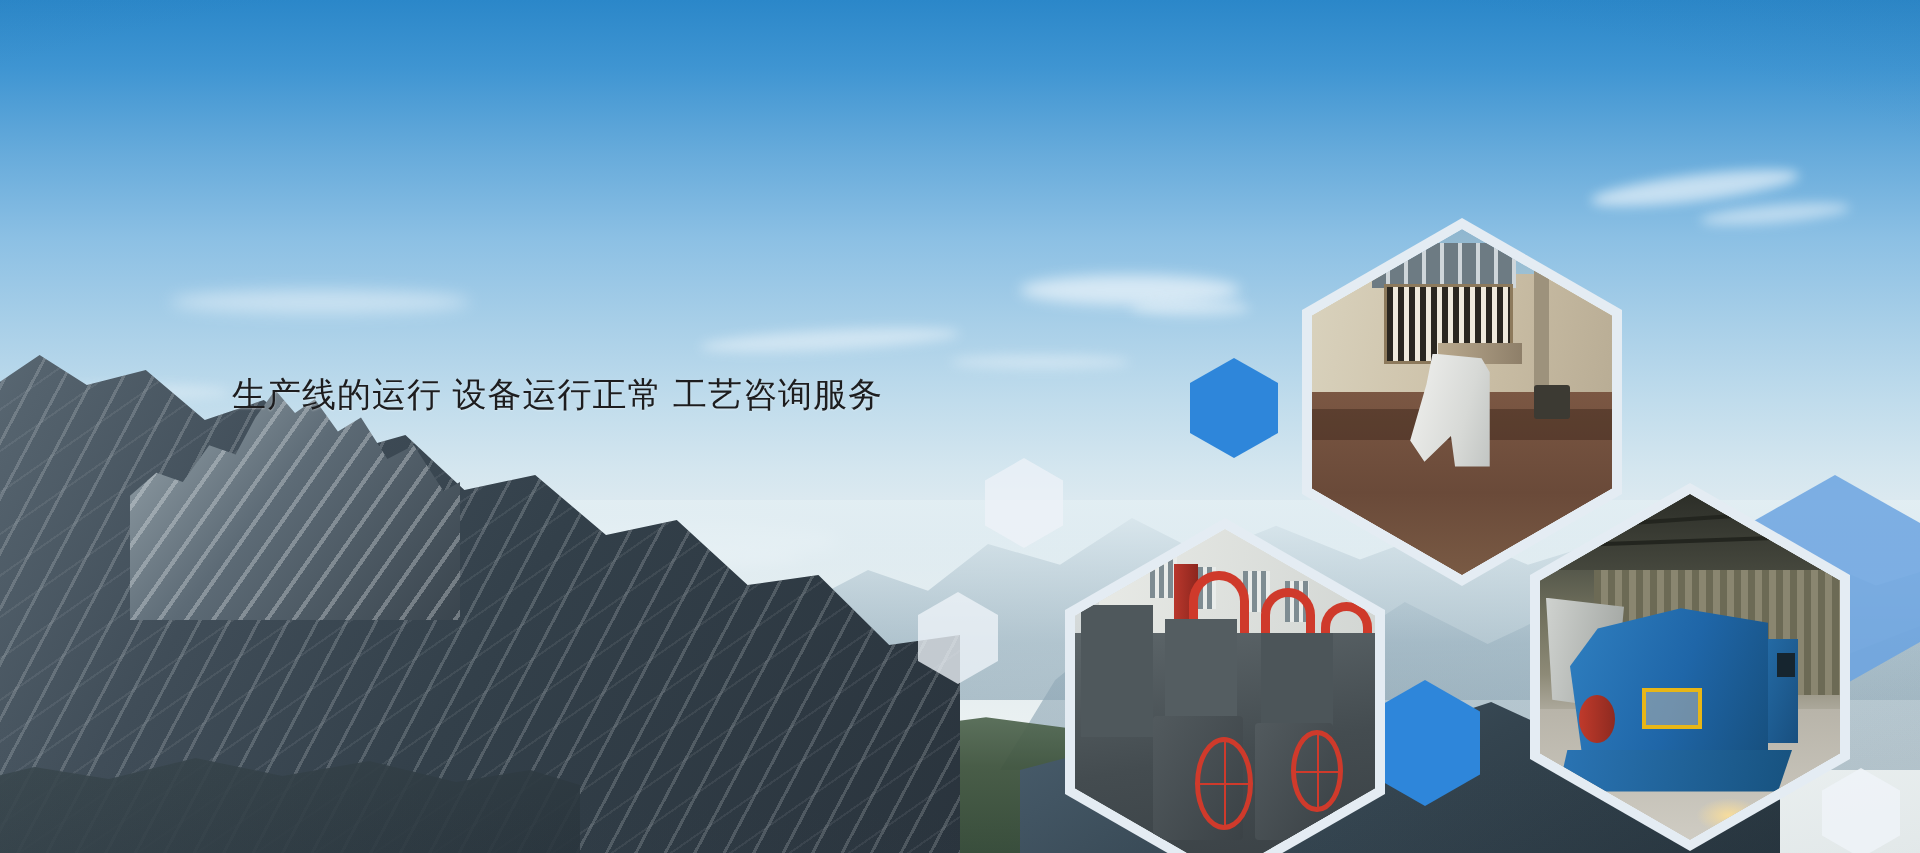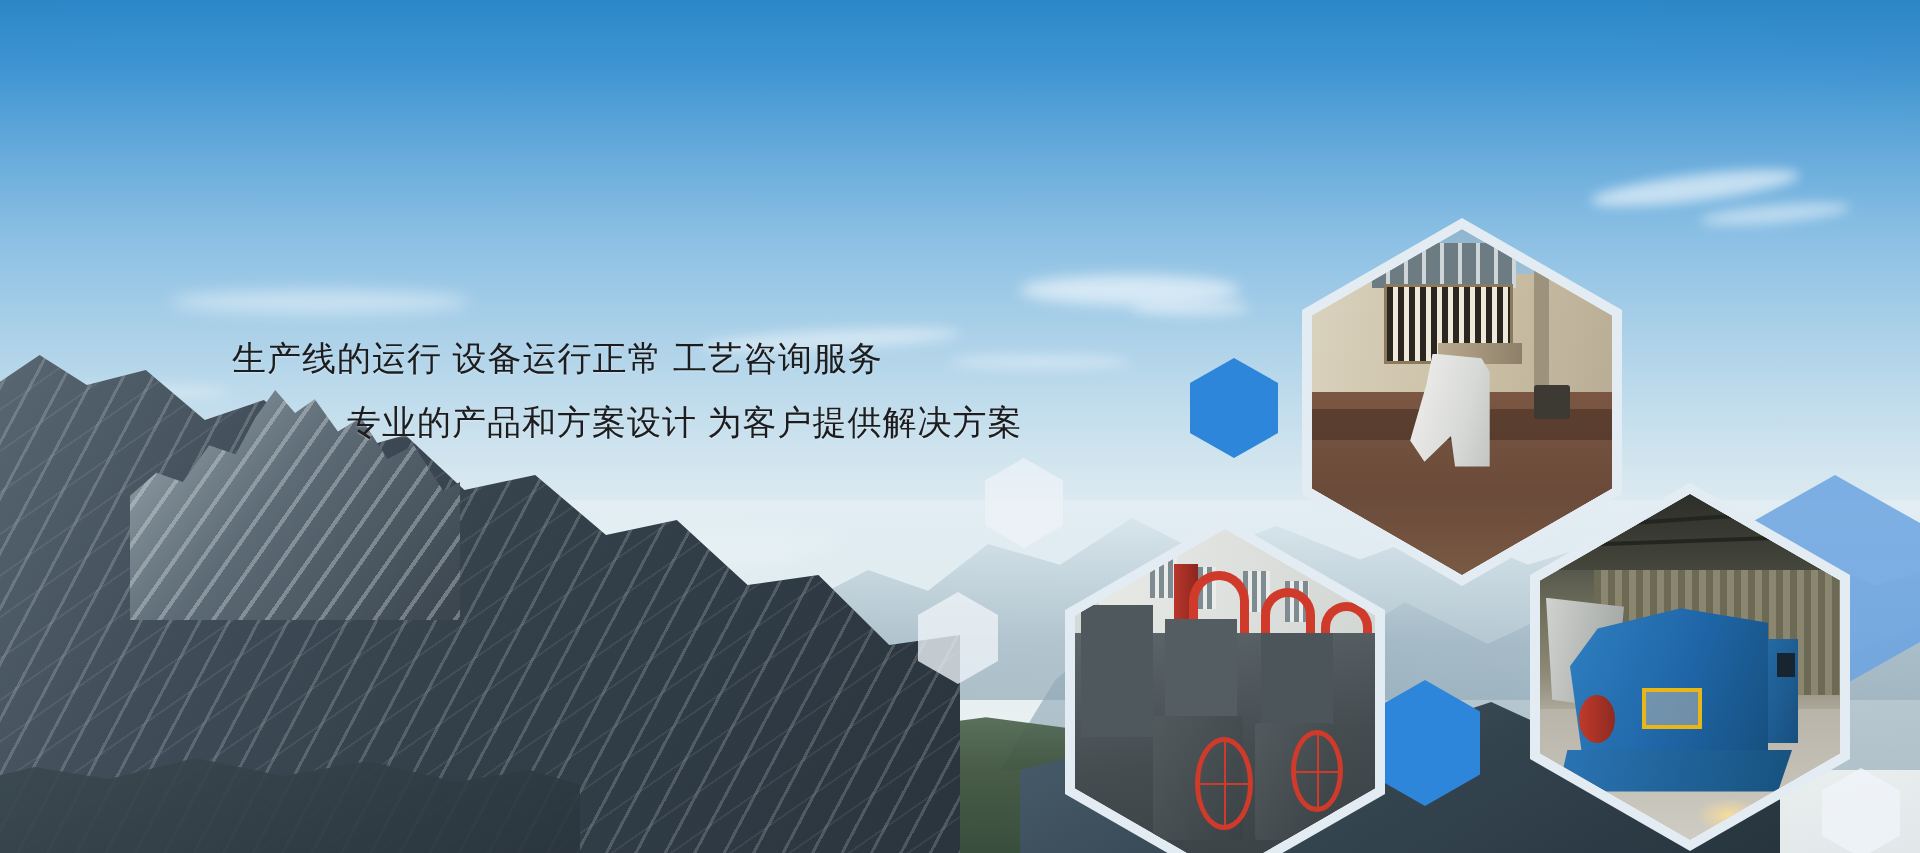--- a/index.html
+++ b/index.html
@@ -108,20 +108,21 @@
   
   .headline{position:absolute;left:0;top:0;width:1920px;height:853px;}
   .hl-line{
     position:absolute;
     color:#1d1d1f;
     font-size:34px;
     letter-spacing:1px;
     white-space:nowrap;
     font-weight:400;
     text-shadow:0 1px 2px rgba(255,255,255,.35);
+    margin-top:36px;
   }
   .hl1{left:232px;top:336px;}
   .hl2{left:347px;top:400px;}
 
   
   .hex{
     position:absolute;
     clip-path:polygon(50% 0%,100% 25%,100% 75%,50% 100%,0% 75%,0% 25%);
   }
   .hex-photo{
@@ -330,16 +331,15 @@
         <div class="motor"></div>
         <div class="yellow"></div>
         <div class="base"></div>
         <div class="glow"></div>
       </div>
     </div>
   </div>
 
   <div class="headline">
     <div class="hl-line hl1">生产线的运行 设备运行正常 工艺咨询服务</div>
-    <div class="hl-line hl2">专业的产品和方案设计  为客户提供解决方案</div>
   </div>
 
 </div>
 
 </body></html>

